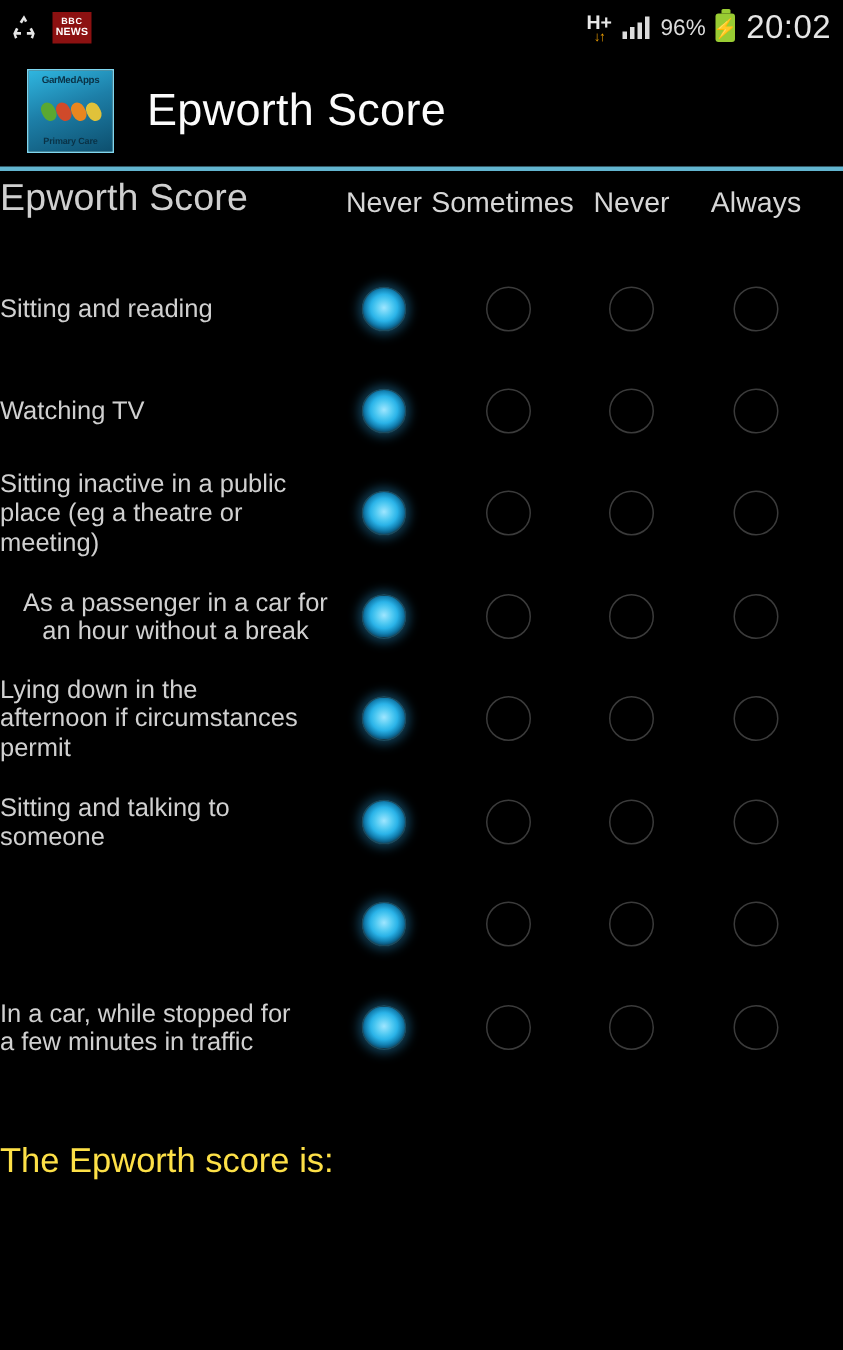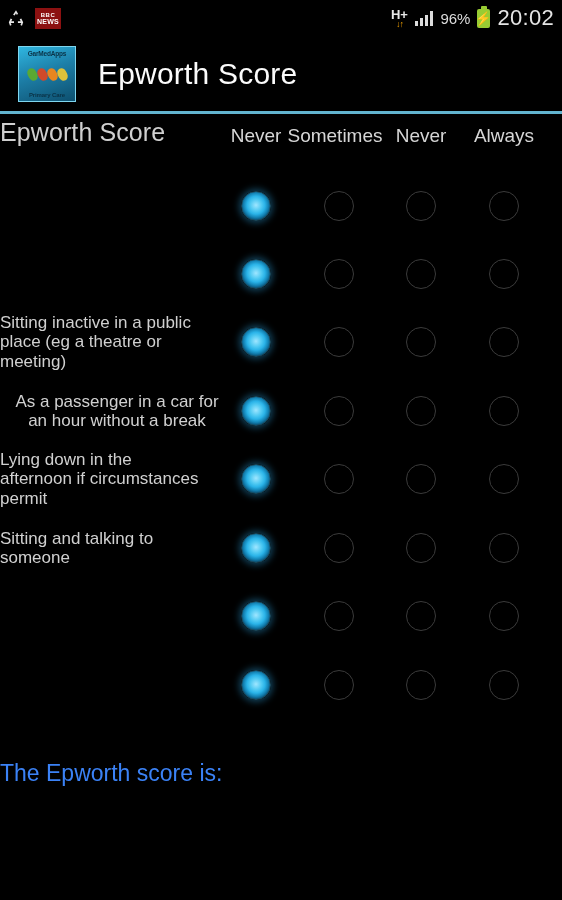--- a/index.html
+++ b/index.html
@@ -168,21 +168,21 @@
         #2ab3e8 44%,
         #1383b5 60%,
         #0a4c6e 74%,
         #04202f 88%,
         #000 100%);
     box-shadow:0 0 7px 2px rgba(42,160,220,.42);
   }
 
   .result {
     position:absolute; left:0;
-    font-size:23px; color:#3b82f6;text-align:right;
+    font-size:23px; color:#fde047;text-align:right;
   }
 </style>
 </head>
 <body>
 
 <div class="statusbar">
   <div class="sb-left">
     <svg class="recycle-icon" viewBox="0 0 24 24">
       <path fill="#e6e6e6" d="M12 2.6l2.6 4.5-1.9 1.1L12 6.3l-1.6 2.8-1.9-1.1L12 2.6z"></path>
       <path fill="#e6e6e6" d="M3.4 17.2l2.2-4.7 1.9 1.1-1.1 2.3h3.2v2.2H5.6l1.1 2.2-1.9 1.1-1.4-4.2z"></path>
@@ -234,26 +234,28 @@
     <div id="col-heads">
         <div class="col-head" style="left: 256px;">Never</div>
         <div class="col-head" style="left: 335px;">Sometimes</div>
         <div class="col-head" style="left: 421px;">Never</div>
         <div class="col-head" style="left: 504px;">Always</div>
       </div>
   </div>
 
   <div id="rows">
       <div class="qrow" style="height: 33.5px; top: 75.25px;">
+        <div class="qtext">Sitting and reading</div>
         <div class="radio on" style="left: 256px;"></div>
         <div class="radio off" style="left: 339px;"></div>
         <div class="radio off" style="left: 421px;"></div>
         <div class="radio off" style="left: 504px;"></div>
       </div>
       <div class="qrow" style="height: 33.5px; top: 143.25px;">
+        <div class="qtext">Watching TV</div>
         <div class="radio on" style="left: 256px;"></div>
         <div class="radio off" style="left: 339px;"></div>
         <div class="radio off" style="left: 421px;"></div>
         <div class="radio off" style="left: 504px;"></div>
       </div>
       <div class="qrow" style="height: 72.5px; top: 191.75px;">
         <div class="qtext">Sitting inactive in a public
 place (eg a theatre or
 meeting)</div>
         <div class="radio on" style="left: 256px;"></div>
@@ -286,20 +288,22 @@
         <div class="radio off" style="left: 421px;"></div>
         <div class="radio off" style="left: 504px;"></div>
       </div>
       <div class="qrow" style="height: 53px; top: 475.5px;">
         <div class="radio on" style="left: 256px;"></div>
         <div class="radio off" style="left: 339px;"></div>
         <div class="radio off" style="left: 421px;"></div>
         <div class="radio off" style="left: 504px;"></div>
       </div>
       <div class="qrow" style="height: 53px; top: 544.5px;">
+        <div class="qtext">In a car, while stopped for
+a few minutes in traffic</div>
         <div class="radio on" style="left: 256px;"></div>
         <div class="radio off" style="left: 339px;"></div>
         <div class="radio off" style="left: 421px;"></div>
         <div class="radio off" style="left: 504px;"></div>
       </div>
     </div>
 
   <div class="result" style="top:646px;">
     <span>The Epworth score is:</span>
     <span></span>

